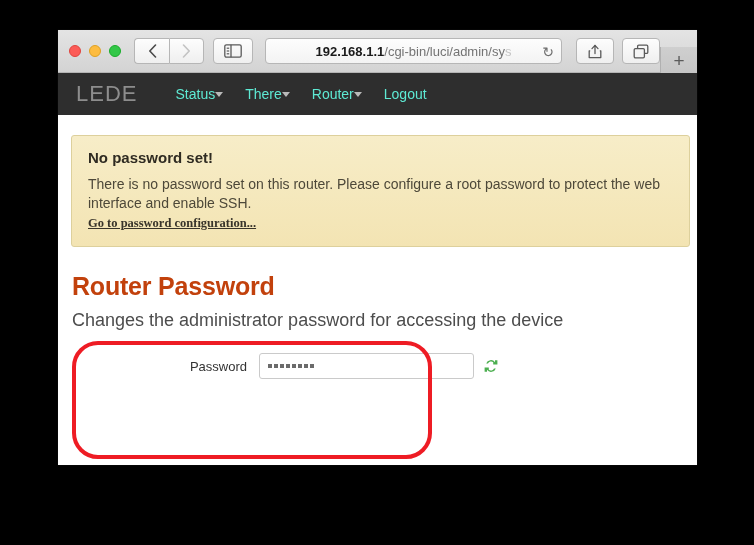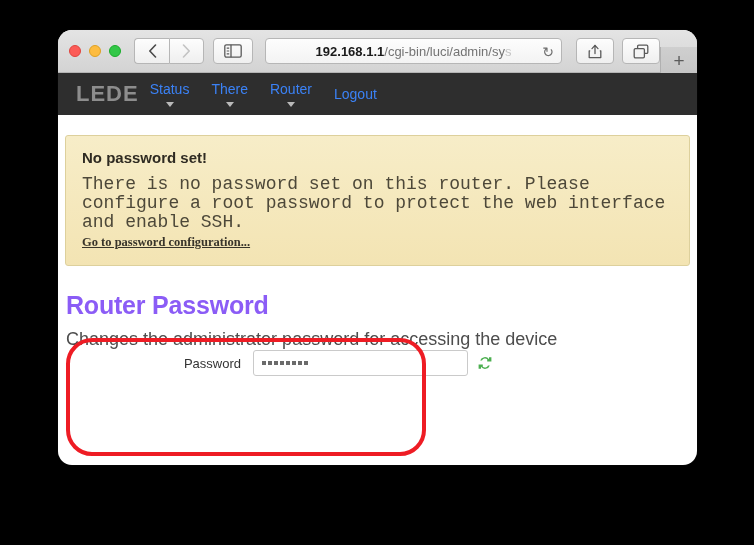--- a/index.html
+++ b/index.html
@@ -8,21 +8,21 @@
     background: #000000;
     font-family: "Liberation Sans", sans-serif;
     overflow: hidden;
   }
 
   
   .window {
     position: absolute;
     left: 58px; top: 30px;
     width: 639px; height: 435px;
-    border-radius: 14px;
+    border-radius: 0;
     overflow: hidden;
     background: #ffffff;
     box-shadow: 0 0 1px rgba(255,255,255,0.12);
   }
 
   
   .titlebar {
     position: relative;
     height: 43px;
     background: linear-gradient(#e4e4e4, #d3d3d3);
@@ -87,70 +87,69 @@
     height: 42px;
     background: #2e2e2e;
     display: flex;
     align-items: center;
     padding-left: 18px;
   }
   .brand {
     font-size: 22px;
     letter-spacing: 1px;
     color: #8d8d8d;
-    font-weight: 700;
-    margin-right: 11px;
+    font-weight: 400;
+    margin-right: 38px;
   }
   .navitem {
     font-size: 14px;
-    color: #3b82f6;
+    color: #5eead4;
     margin-right: 22px;
-    display: flex; align-items: center; gap: 5px;
+    display: flex; align-items: center; 
     white-space: nowrap;
-    flex-direction: column;
   }
   .caret {
     width: 0; height: 0;
     border-left: 4px solid transparent;
     border-right: 4px solid transparent;
     border-top: 5px solid #b9b9b9;
     display: inline-block;
   }
 
   
-  .page { background: #ffffff; padding: 20px 7px 0 7px; height: 298px; }
+  .page { background: #ffffff; padding: 20px 7px 0 13px; height: 298px; }
 
   .alert {
     background: linear-gradient(#f7edc8, #f3e4b3);
     border: 1px solid #ddd09c;
     border-radius: 3px;
     padding: 13px 16px 15px 16px;
     color: #4a4537;
   }
   .alert-title {
     font-size: 15px; font-weight: bold; color: #2f2b22;
     margin-bottom: 9px;
   }
-  .alert-body { font-size: 18px; line-height: 19px; color: #4d4839; font-family: Liberation Mono, monospace; }
+  .alert-body { font-size: 14px; line-height: 19px; color: #4d4839; }
   .alert-link {
     display: block; margin-top: 3px;
     font-size: 12.5px; font-weight: bold; color: #38342a; font-family: Liberation Serif, serif;
   }
 
   .section { padding: 0 1px; }
   .section-title {
-    font-size: 25px; font-weight: bold; color: #8b5cf6;
+    font-size: 25px; font-weight: bold; color: #c2410c;
     margin-top: 25px; letter-spacing: -0.2px;
   }
   .section-sub {
     font-size: 18px; color: #4d4d4d; margin-top: 9px;
   }
 
   
-  .form { position: relative; }
+  .form { margin-top: 22px; position: relative; }
   .field { display: flex; align-items: center; height: 26px; margin-bottom: 22px; }
   .field:last-child { margin-bottom: 0; }
   .field-label {
     width: 187px; text-align: right; padding-right: 12px;
     font-size: 13px; color: #333333;
   }
   .field-input {
     width: 215px; height: 26px;
     border: 1px solid #cacaca;
     border-radius: 3px;

